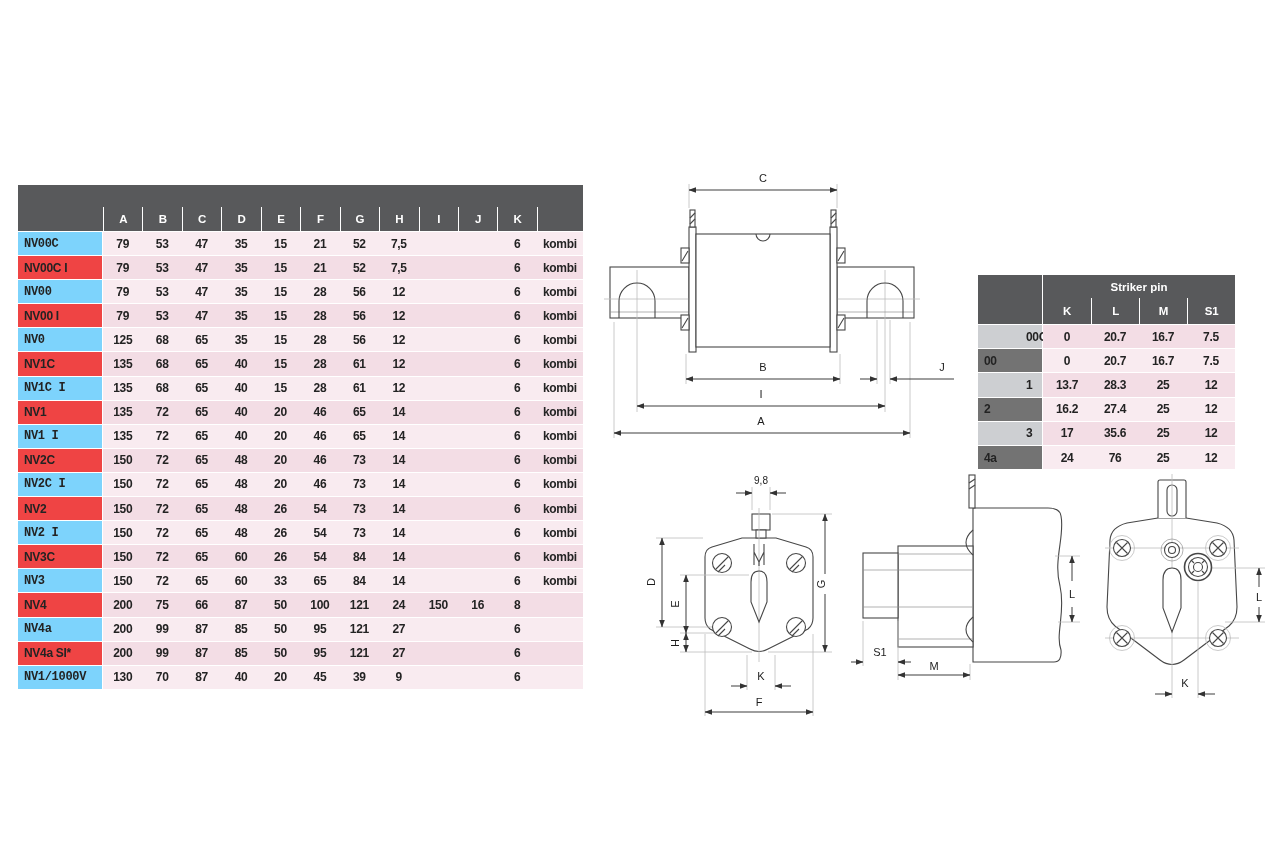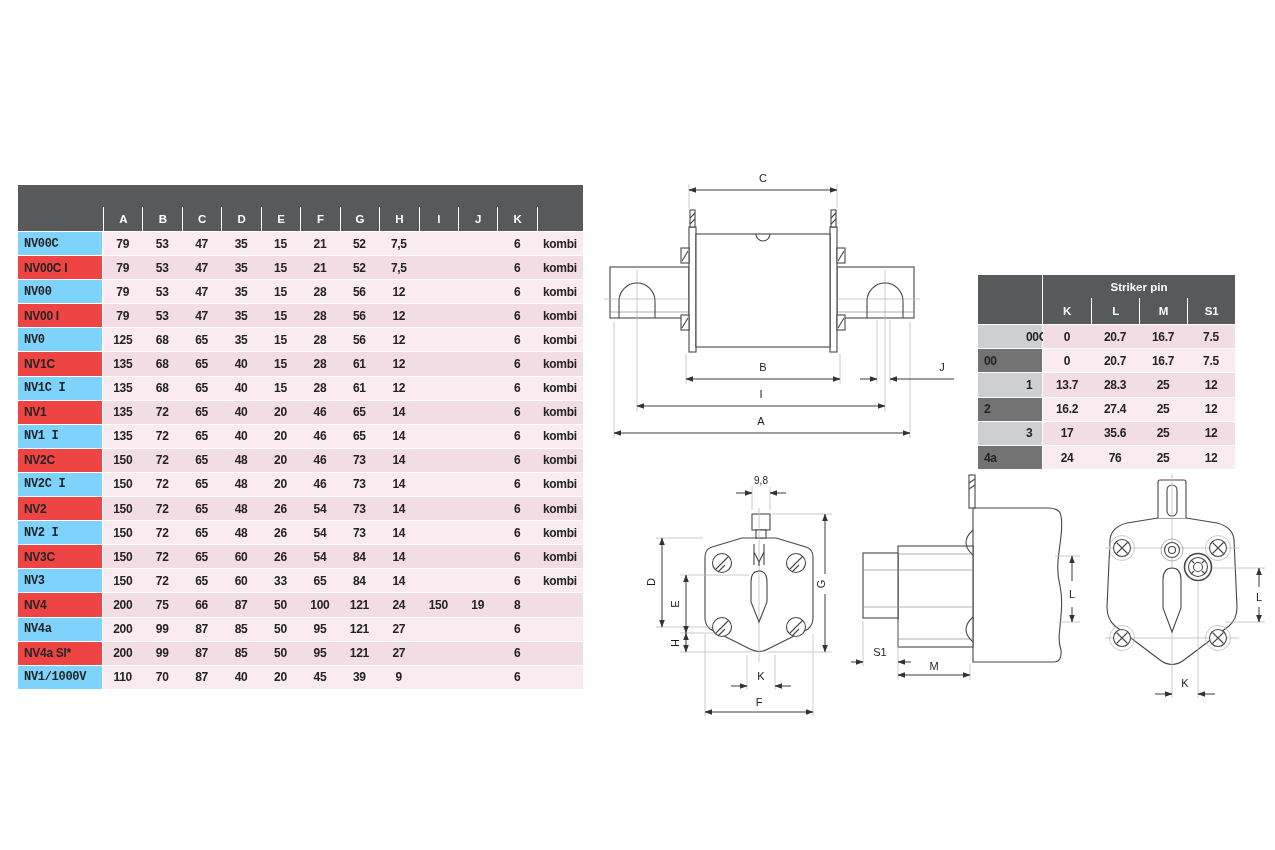--- a/index.html
+++ b/index.html
@@ -299,21 +299,21 @@
           <div class="rlabel">NV4</div>
           <div class="dcell">200</div>
           <div class="dcell">75</div>
           <div class="dcell">66</div>
           <div class="dcell">87</div>
           <div class="dcell">50</div>
           <div class="dcell">100</div>
           <div class="dcell">121</div>
           <div class="dcell">24</div>
           <div class="dcell">150</div>
-          <div class="dcell">19</div>
+          <div class="dcell">16</div>
           <div class="dcell">8</div>
           <div class="dcell"></div>
         </div>
         <div class="trow even">
           <div class="rlabel">NV4a</div>
           <div class="dcell">200</div>
           <div class="dcell">99</div>
           <div class="dcell">87</div>
           <div class="dcell">85</div>
           <div class="dcell">50</div>
@@ -335,21 +335,21 @@
           <div class="dcell">95</div>
           <div class="dcell">121</div>
           <div class="dcell">27</div>
           <div class="dcell"></div>
           <div class="dcell"></div>
           <div class="dcell">6</div>
           <div class="dcell"></div>
         </div>
         <div class="trow even">
           <div class="rlabel">NV1/1000V</div>
-          <div class="dcell">110</div>
+          <div class="dcell">130</div>
           <div class="dcell">70</div>
           <div class="dcell">87</div>
           <div class="dcell">40</div>
           <div class="dcell">20</div>
           <div class="dcell">45</div>
           <div class="dcell">39</div>
           <div class="dcell">9</div>
           <div class="dcell"></div>
           <div class="dcell"></div>
           <div class="dcell">6</div>

